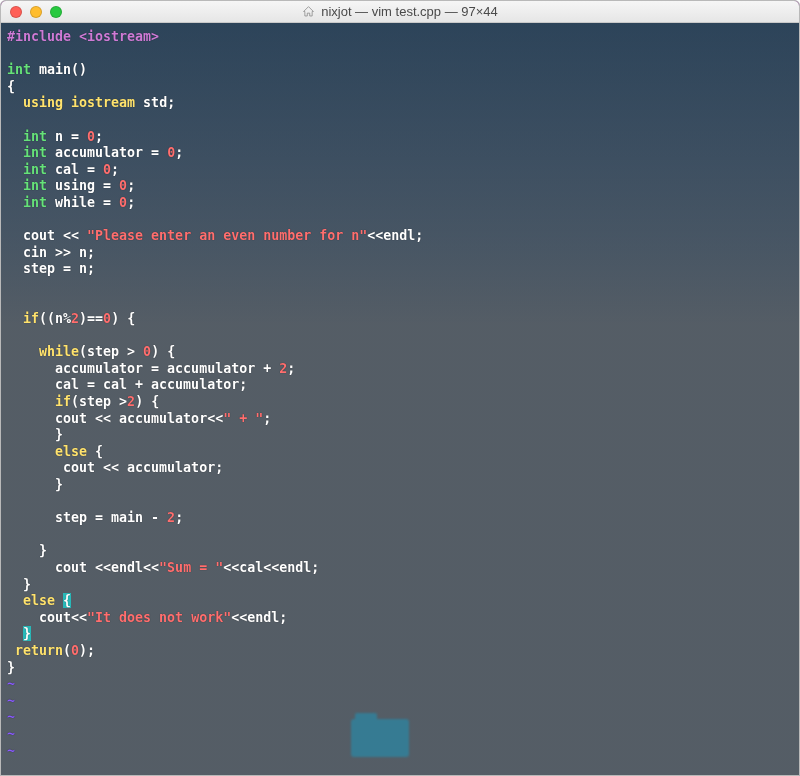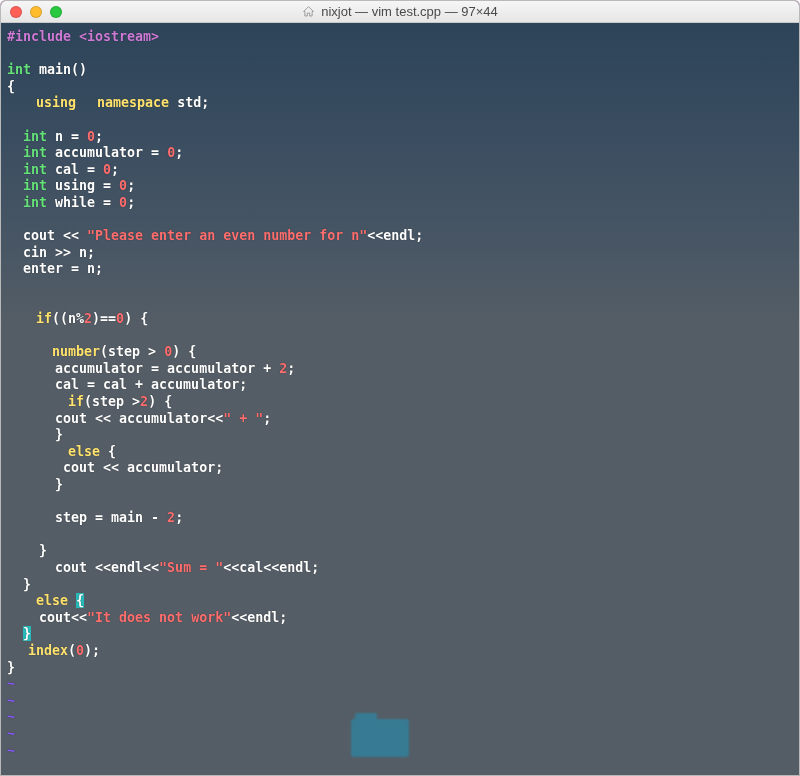--- a/index.html
+++ b/index.html
@@ -55,21 +55,21 @@
     font-size: 13.3px;
     line-height: 16.6px;
     color: #ffffff;
     font-weight: bold;
     white-space: pre;
     text-shadow: 0 0 1px rgba(0,0,0,0.6);
   }
   
   .c-preproc { color: #cf7bd6; }      
   .c-type    { color: #66e27a; }      
-  .c-keyword { color: #ffe36e; margin-left: 13px; }      
+  .c-keyword { color: #ffe36e; }      
   .c-number  { color: #ff6f6f; }      
   .c-string  { color: #ff6f6f; }      
   .c-plain   { color: #ffffff; }
   .c-tilde   { color: #8a5cff; }
   .c-error   { color: #ffffff; background: #28b8b8; } 
   
   .folder {
     position: absolute; right: 390px; bottom: 18px;
     width: 58px; height: 38px; background: #1e94b8;
     border-radius: 3px; opacity: 0.55;
@@ -100,54 +100,54 @@
       <span>nixjot — vim test.cpp — 97×44</span>
     </div>
   </div>
 
   <div class="terminal">
     <div class="folder"></div>
     <pre class="code" id="code"><span class="c-preproc">#include &lt;iostream&gt;</span>
 
 <span class="c-type">int</span><span class="c-plain"> main()</span>
 <span class="c-plain">{</span>
-<span class="c-plain">  </span><span class="c-keyword">using</span><span class="c-plain"> </span><span class="c-keyword">namespace</span><span class="c-plain"> std;</span>
+<span class="c-plain">  </span><span class="c-keyword">using</span><span class="c-plain"> </span><span class="c-keyword">iostream</span><span class="c-plain"> std;</span>
 
 <span class="c-plain">  </span><span class="c-type">int</span><span class="c-plain"> n = </span><span class="c-number">0</span><span class="c-plain">;</span>
 <span class="c-plain">  </span><span class="c-type">int</span><span class="c-plain"> accumulator = </span><span class="c-number">0</span><span class="c-plain">;</span>
 <span class="c-plain">  </span><span class="c-type">int</span><span class="c-plain"> cal = </span><span class="c-number">0</span><span class="c-plain">;</span>
 <span class="c-plain">  </span><span class="c-type">int</span><span class="c-plain"> using = </span><span class="c-number">0</span><span class="c-plain">;</span>
 <span class="c-plain">  </span><span class="c-type">int</span><span class="c-plain"> while = </span><span class="c-number">0</span><span class="c-plain">;</span>
 
 <span class="c-plain">  cout &lt;&lt; </span><span class="c-string">"Please enter an even number for n"</span><span class="c-plain">&lt;&lt;endl;</span>
 <span class="c-plain">  cin &gt;&gt; n;</span>
-<span class="c-plain">  enter = n;</span>
+<span class="c-plain">  step = n;</span>
 
 
 <span class="c-plain">  </span><span class="c-keyword">if</span><span class="c-plain">((n%</span><span class="c-number">2</span><span class="c-plain">)==</span><span class="c-number">0</span><span class="c-plain">) {</span>
 
-<span class="c-plain">    </span><span class="c-keyword">number</span><span class="c-plain">(step &gt; </span><span class="c-number">0</span><span class="c-plain">) {</span>
+<span class="c-plain">    </span><span class="c-keyword">while</span><span class="c-plain">(step &gt; </span><span class="c-number">0</span><span class="c-plain">) {</span>
 <span class="c-plain">      accumulator = accumulator + </span><span class="c-number">2</span><span class="c-plain">;</span>
 <span class="c-plain">      cal = cal + accumulator;</span>
 <span class="c-plain">      </span><span class="c-keyword">if</span><span class="c-plain">(step &gt;</span><span class="c-number">2</span><span class="c-plain">) {</span>
 <span class="c-plain">      cout &lt;&lt; accumulator&lt;&lt;</span><span class="c-string">" + "</span><span class="c-plain">;</span>
 <span class="c-plain">      }</span>
 <span class="c-plain">      </span><span class="c-keyword">else</span><span class="c-plain"> {</span>
 <span class="c-plain">       cout &lt;&lt; accumulator;</span>
 <span class="c-plain">      }</span>
 
 <span class="c-plain">      step = main - </span><span class="c-number">2</span><span class="c-plain">;</span>
 
 <span class="c-plain">    }</span>
 <span class="c-plain">      cout &lt;&lt;endl&lt;&lt;</span><span class="c-string">"Sum = "</span><span class="c-plain">&lt;&lt;cal&lt;&lt;endl;</span>
 <span class="c-plain">  }</span>
 <span class="c-plain">  </span><span class="c-keyword">else</span><span class="c-plain"> </span><span class="c-error">{</span>
 <span class="c-plain">    cout&lt;&lt;</span><span class="c-string">"It does not work"</span><span class="c-plain">&lt;&lt;endl;</span>
 <span class="c-plain">  </span><span class="c-error">}</span>
-<span class="c-plain"> </span><span class="c-keyword">index</span><span class="c-plain">(</span><span class="c-number">0</span><span class="c-plain">);</span>
+<span class="c-plain"> </span><span class="c-keyword">return</span><span class="c-plain">(</span><span class="c-number">0</span><span class="c-plain">);</span>
 <span class="c-plain">}</span>
 <span class="c-tilde">~</span>
 <span class="c-tilde">~</span>
 <span class="c-tilde">~</span>
 <span class="c-tilde">~</span>
 <span class="c-tilde">~</span></pre>
   </div>
 
 </div>
 

